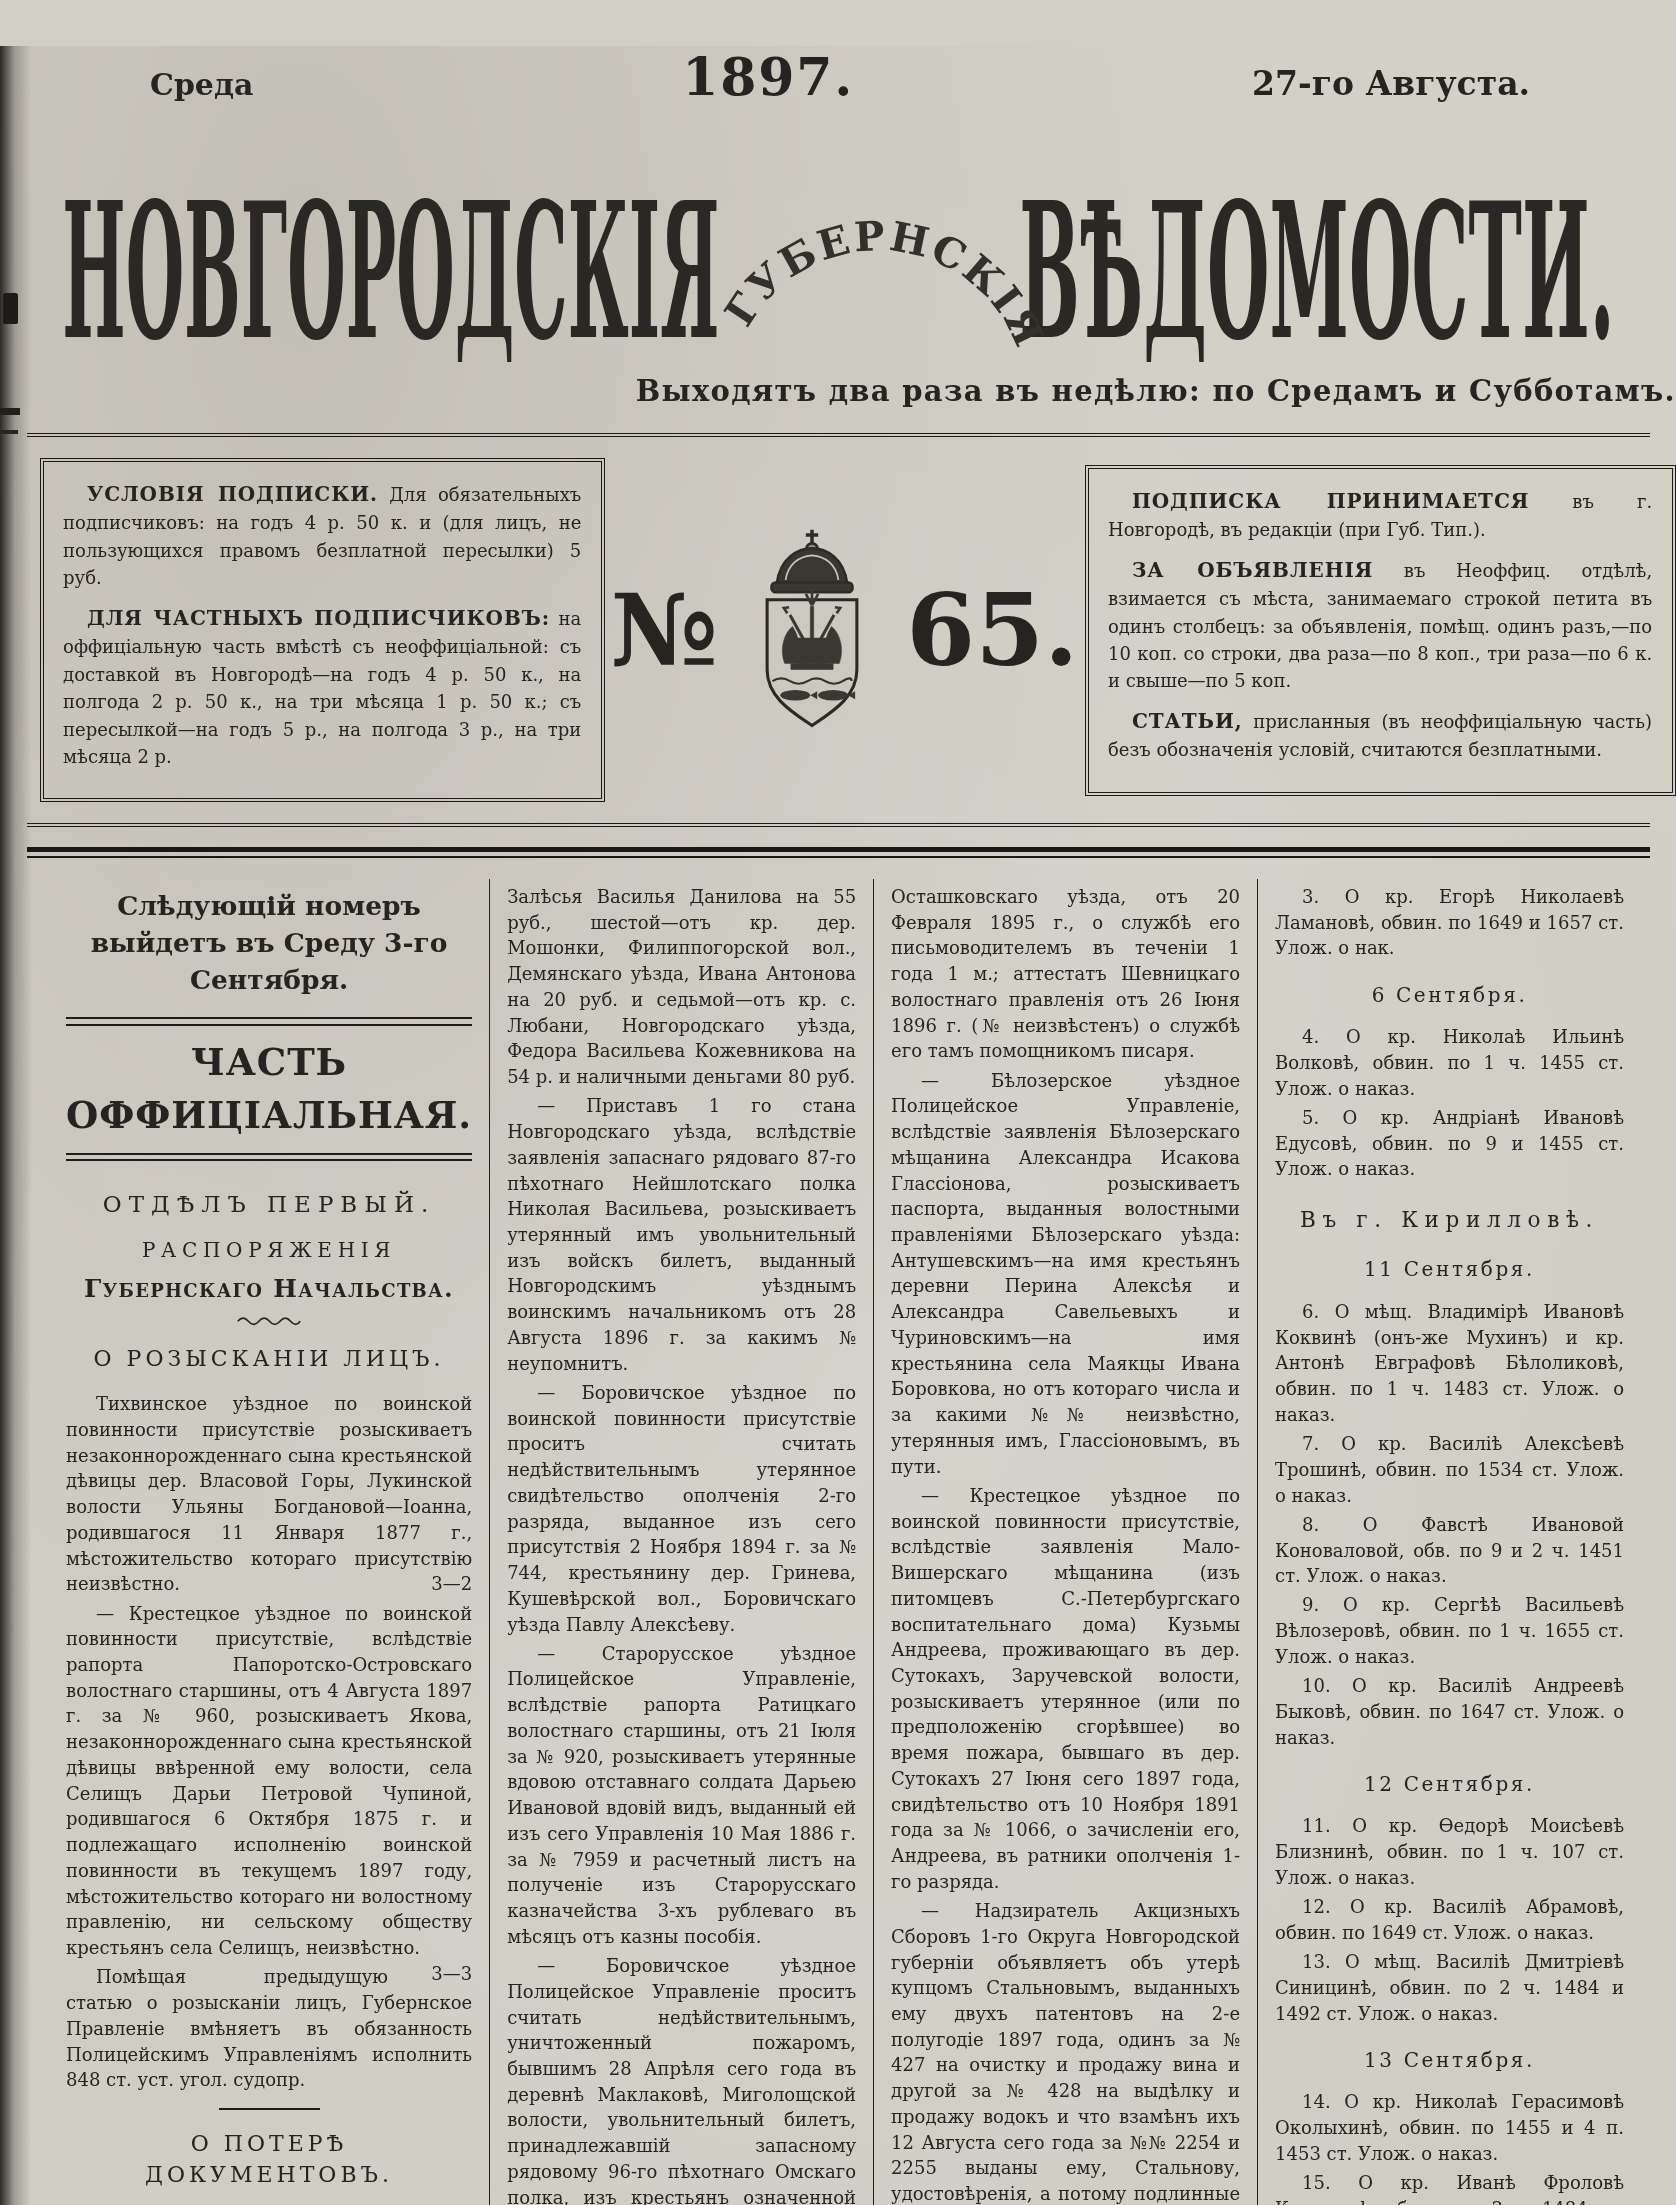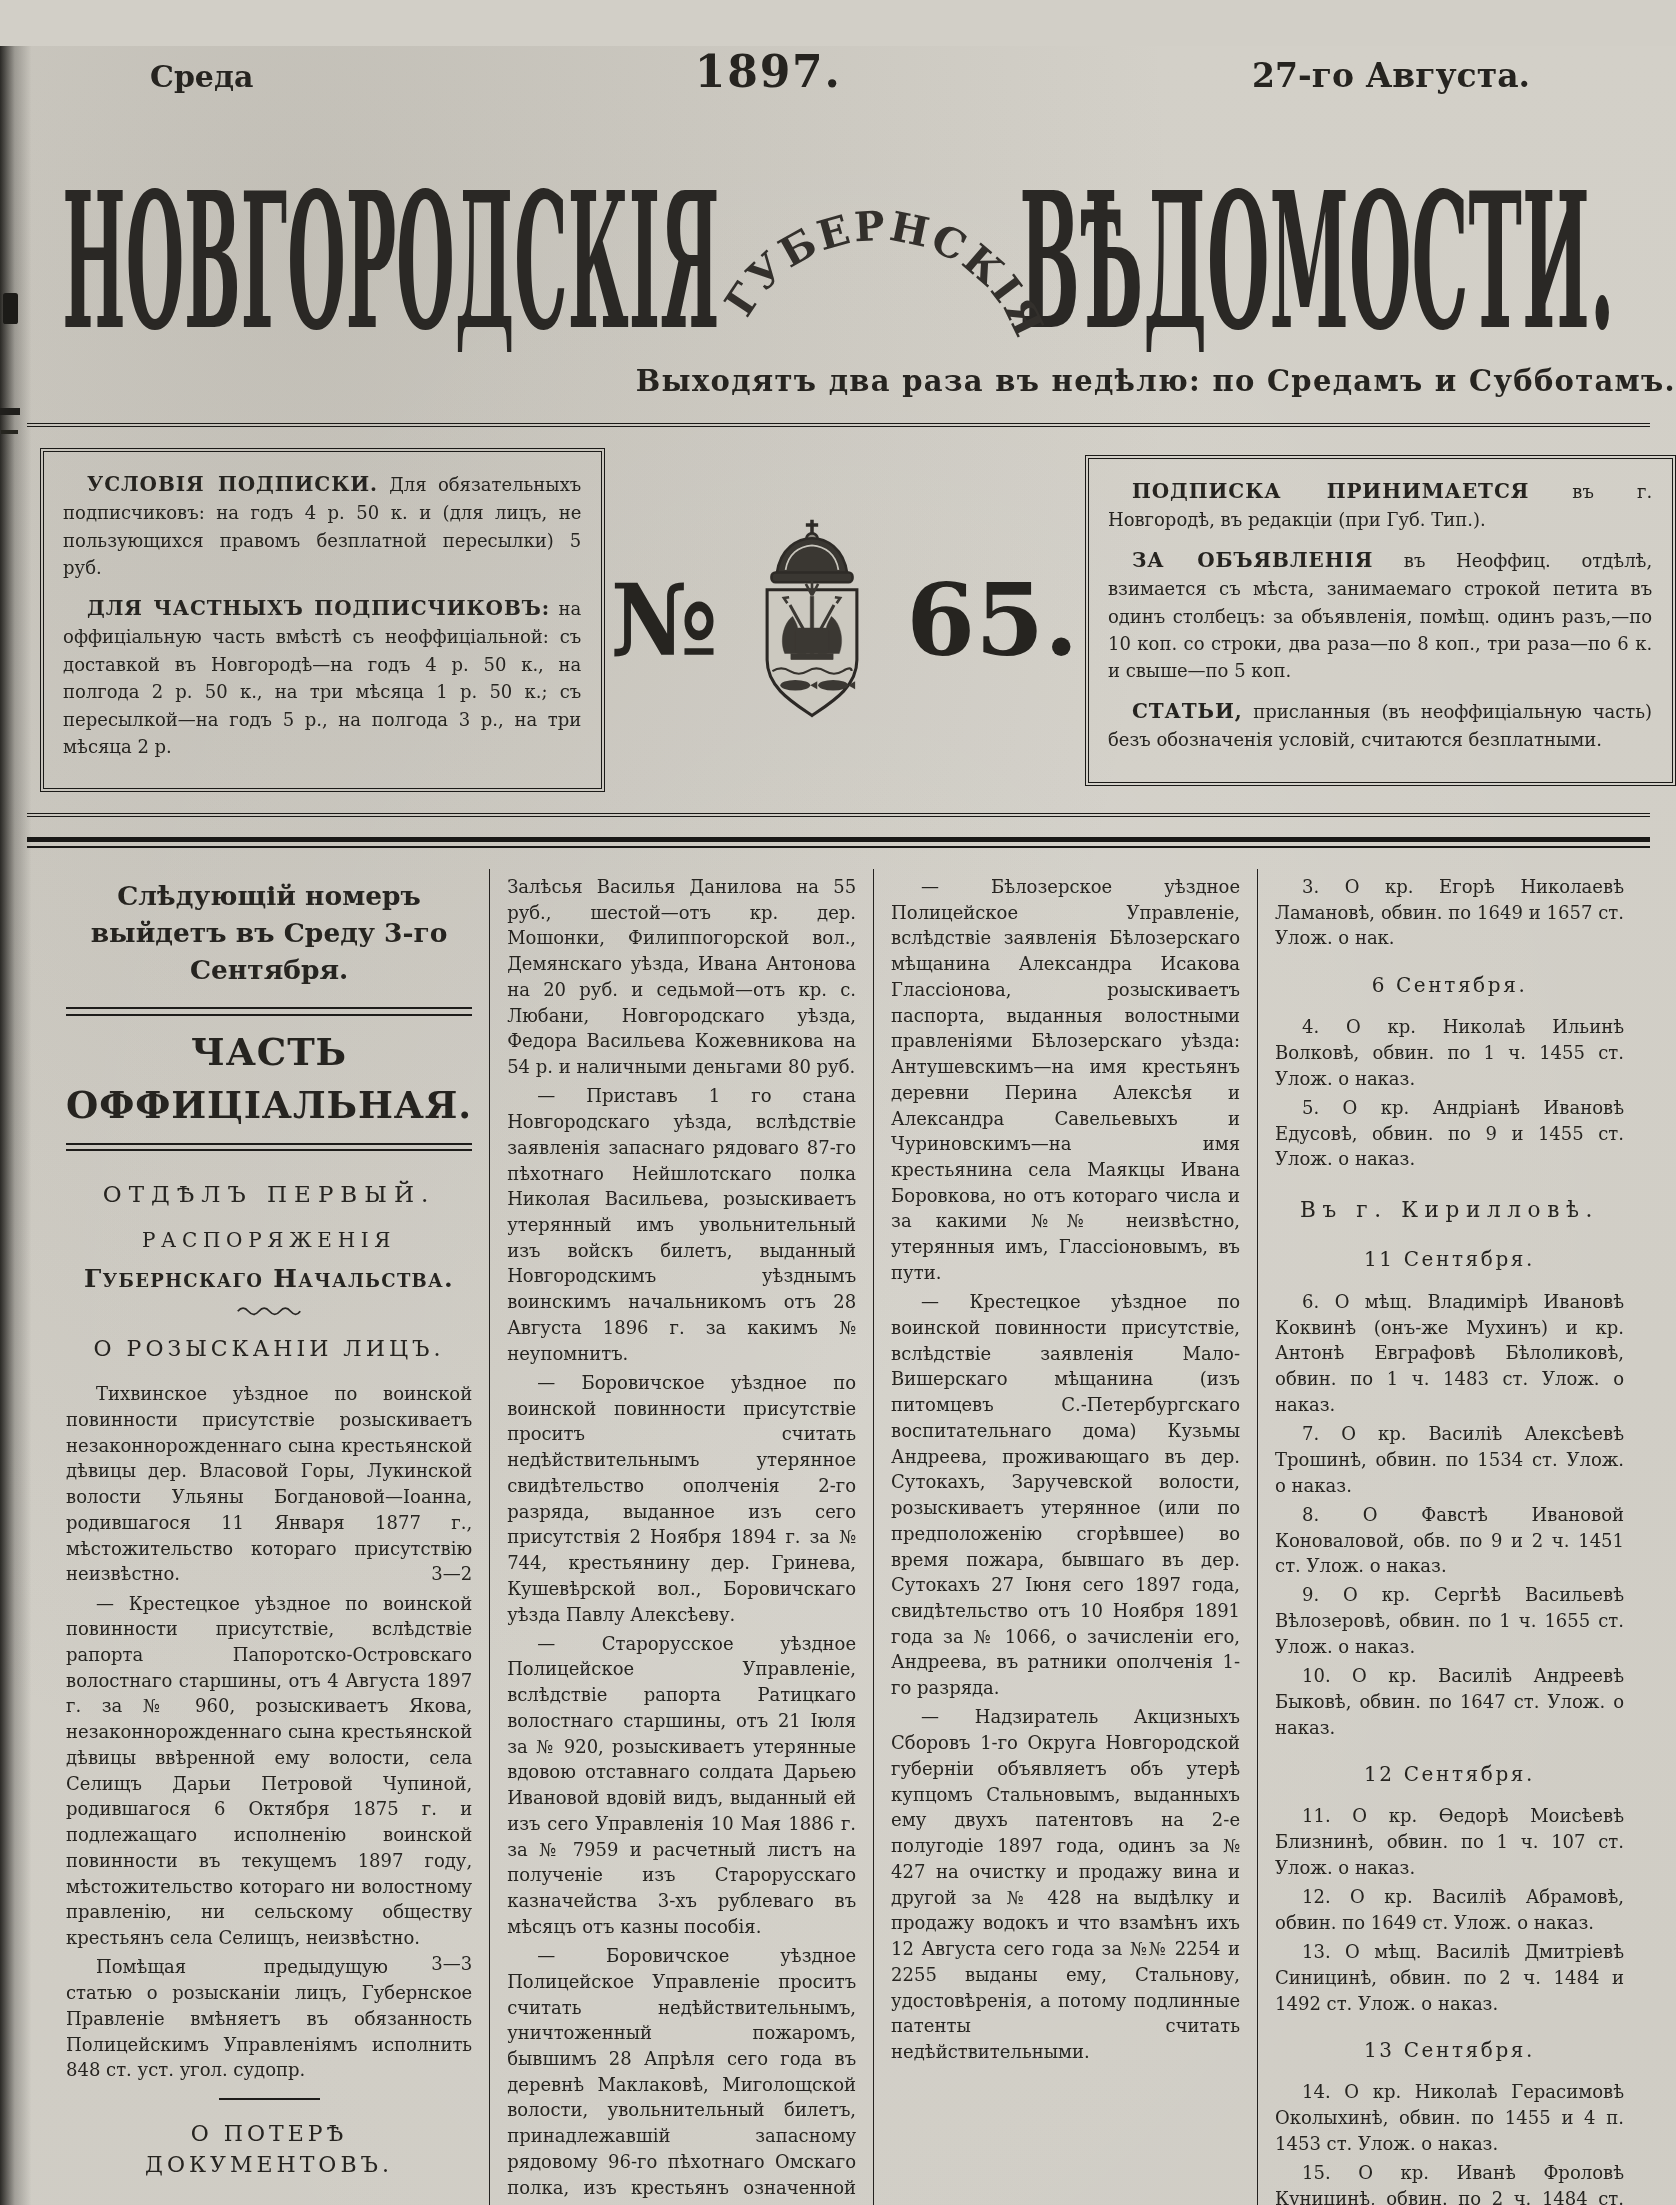--- a/index.html
+++ b/index.html
@@ -18,21 +18,21 @@
   }
   .spine{position:absolute;left:0;top:0;width:37px;height:100%;
     background:linear-gradient(90deg, rgba(25,24,21,0.9), rgba(25,24,21,0.25) 40%, rgba(25,24,21,0) 85%);}
   .spine-mark1{position:absolute;left:2.6px;top:247px;width:15px;height:31px;background:#1c1b18;border-radius:2.6px;}
   .spine-mark2{position:absolute;left:0;top:362px;width:20px;height:7px;background:#201f1c;}
   .spine-mark3{position:absolute;left:0.9px;top:384px;width:17.6px;height:4.4px;background:#26251f;}
 
   .dateline{display:flex;justify-content:space-between;align-items:baseline;
     margin:46px 146px 0 150px;}
   .dl-left{font-size:30px;font-weight:bold;}
-  .dl-year{font-size:44px;font-weight:bold;letter-spacing:1.8px;margin-left:31px;}
+  .dl-year{font-size:52px;font-weight:bold;letter-spacing:1.8px;margin-left:31px;}
   .dl-right{font-size:33px;font-weight:bold;}
 
   .masthead{display:block;margin:8px auto 0;}
   .subtitle{font-size:29px;font-weight:bold;text-align:right;letter-spacing:1.3px;margin-top:11.5px;}
 
   .band{margin:25.6px 26.5px 0;border-top:4.9px double #1b1a18;border-bottom:4.9px double #1b1a18;
     padding:21px 13.2px;display:grid;grid-template-columns:565px 1fr 591px;column-gap:6px;align-items:center;}
   .tbox{border:4.4px double #1b1a18;padding:17px 19.4px;font-size:18px;line-height:1.52;text-align:justify;}
   .tbox p{margin:0 0 11.5px;text-indent:24px;}
   .tbox p:last-child{margin-bottom:11px;}
@@ -163,20 +163,21 @@
     <div class="col">
       <p class="pc">Залѣсья Василья Данилова на 55 руб., шестой—отъ кр. дер. Мошонки, Филиппогорской вол., Демянскаго уѣзда, Ивана Антонова на 20 руб. и седьмой—отъ кр. с. Любани, Новгородскаго уѣзда, Федора Васильева Кожевникова на 54 р. и наличными деньгами 80 руб.</p>
       <p class="p">— Приставъ 1 го стана Новгородскаго уѣзда, вслѣдствіе заявленія запаснаго рядоваго 87-го пѣхотнаго Нейшлотскаго полка Николая Васильева, розыскиваетъ утерянный имъ увольнительный изъ войскъ билетъ, выданный Новгородскимъ уѣзднымъ воинскимъ начальникомъ отъ 28 Августа 1896 г. за какимъ № неупомнитъ.</p>
       <p class="p">— Боровичское уѣздное по воинской повинности присутствіе проситъ считать недѣйствительнымъ утерянное свидѣтельство ополченія 2-го разряда, выданное изъ сего присутствія 2 Ноября 1894 г. за № 744, крестьянину дер. Гринева, Кушевѣрской вол., Боровичскаго уѣзда Павлу Алексѣеву.</p>
       <p class="p">— Старорусское уѣздное Полицейское Управленіе, вслѣдствіе рапорта Ратицкаго волостнаго старшины, отъ 21 Іюля за № 920, розыскиваетъ утерянные вдовою отставнаго солдата Дарьею Ивановой вдовій видъ, выданный ей изъ сего Управленія 10 Мая 1886 г. за № 7959 и расчетный листъ на полученіе изъ Старорусскаго казначейства 3-хъ рублеваго въ мѣсяцъ отъ казны пособія.</p>
       <p class="p"><span>— Боровичское уѣздное Полицейское Управленіе проситъ считать недѣйствительнымъ, уничтоженный пожаромъ, бывшимъ 28 Апрѣля сего года въ деревнѣ Маклаковѣ, Миголощской волости, увольнительный билетъ, принадлежавшій запасному рядовому 96-го пѣхотнаго Омскаго полка, изъ крестьянъ означенной деревни, Филиппу Иванову, срока службы 1887 г. за № 2463.</span></p>
 
     </div>
 
     <div class="col">
+      <p class="pc">Осташковскаго уѣзда, отъ 20 Февраля 1895 г., о службѣ его письмоводителемъ въ теченіи 1 года 1 м.; аттестатъ Шевницкаго волостнаго правленія отъ 26 Іюня 1896 г. (№ неизвѣстенъ) о службѣ его тамъ помощникомъ писаря.</p>
       <p class="p">— Бѣлозерское уѣздное Полицейское Управленіе, вслѣдствіе заявленія Бѣлозерскаго мѣщанина Александра Исакова Глассіонова, розыскиваетъ паспорта, выданныя волостными правленіями Бѣлозерскаго уѣзда: Антушевскимъ—на имя крестьянъ деревни Перина Алексѣя и Александра Савельевыхъ и Чуриновскимъ—на имя крестьянина села Маякцы Ивана Боровкова, но отъ котораго числа и за какими №№ неизвѣстно, утерянныя имъ, Глассіоновымъ, въ пути.</p>
       <p class="p">— Крестецкое уѣздное по воинской повинности присутствіе, вслѣдствіе заявленія Мало-Вишерскаго мѣщанина (изъ питомцевъ С.-Петербургскаго воспитательнаго дома) Кузьмы Андреева, проживающаго въ дер. Сутокахъ, Заручевской волости, розыскиваетъ утерянное (или по предположенію сгорѣвшее) во время пожара, бывшаго въ дер. Сутокахъ 27 Іюня сего 1897 года, свидѣтельство отъ 10 Ноября 1891 года за № 1066, о зачисленіи его, Андреева, въ ратники ополченія 1-го разряда.</p>
       <p class="p"><span>— Надзиратель Акцизныхъ Сборовъ 1-го Округа Новгородской губерніи объявляетъ объ утерѣ купцомъ Стальновымъ, выданныхъ ему двухъ патентовъ на 2-е полугодіе 1897 года, одинъ за № 427 на очистку и продажу вина и другой за № 428 на выдѣлку и продажу водокъ и что взамѣнъ ихъ 12 Августа сего года за №№ 2254 и 2255 выданы ему, Стальнову, удостовѣренія, а потому подлинные патенты считать недѣйствительными.</span></p>
 
     </div>
 
     <div class="col">
       <p class="case">3. О кр. Егорѣ Николаевѣ Ламановѣ, обвин. по 1649 и 1657 ст. Улож. о нак.</p>
       <p class="date-h">6 Сентября.</p>
       <p class="case">4. О кр. Николаѣ Ильинѣ Волковѣ, обвин. по 1 ч. 1455 ст. Улож. о наказ.</p>

